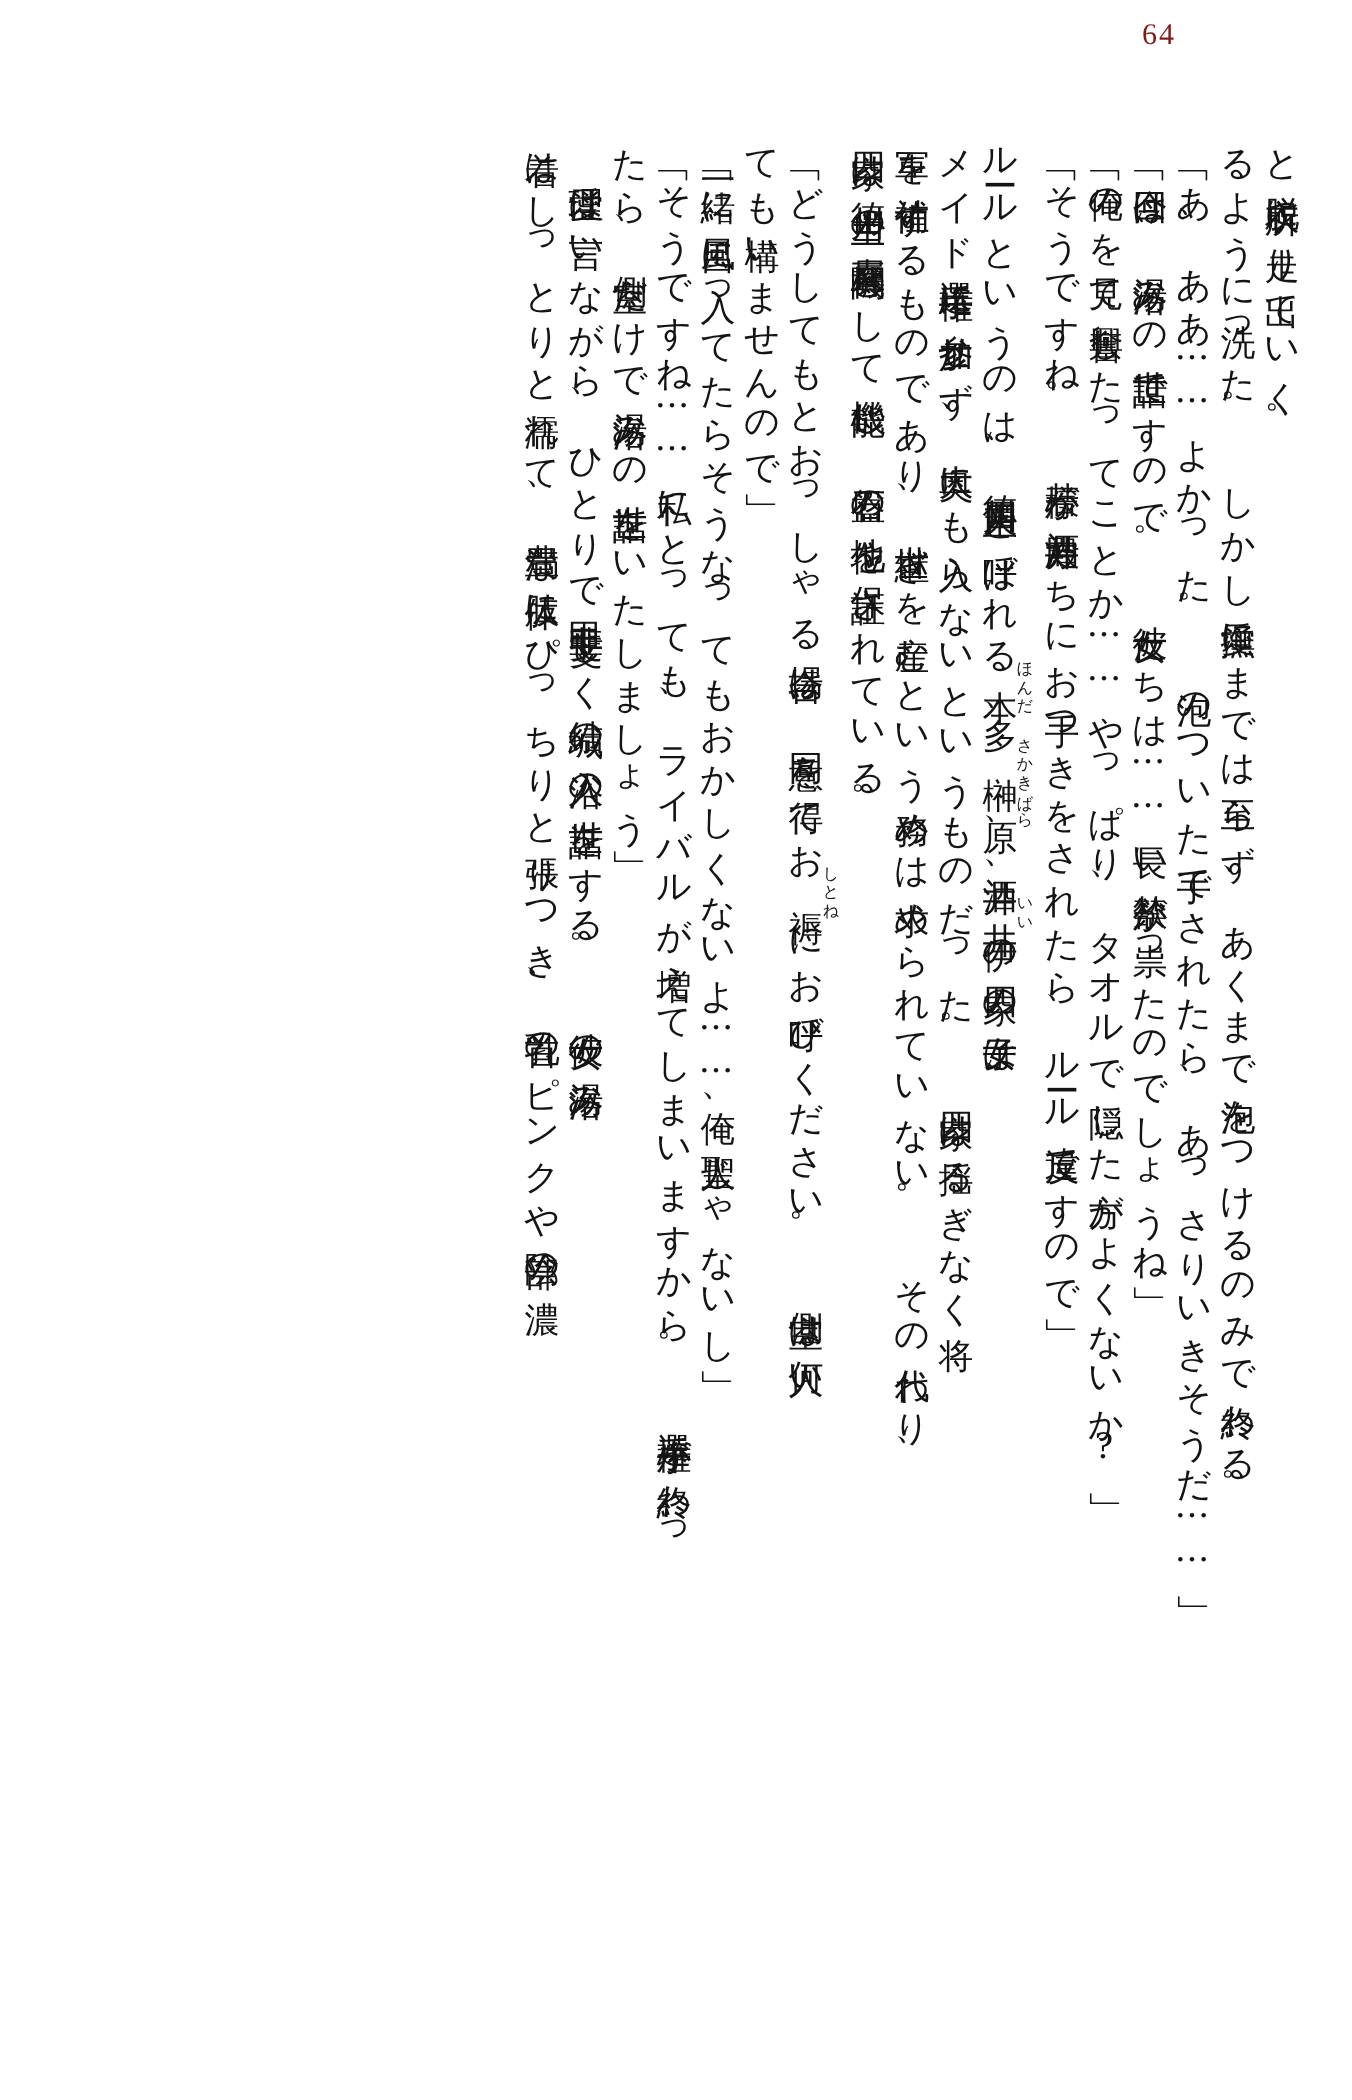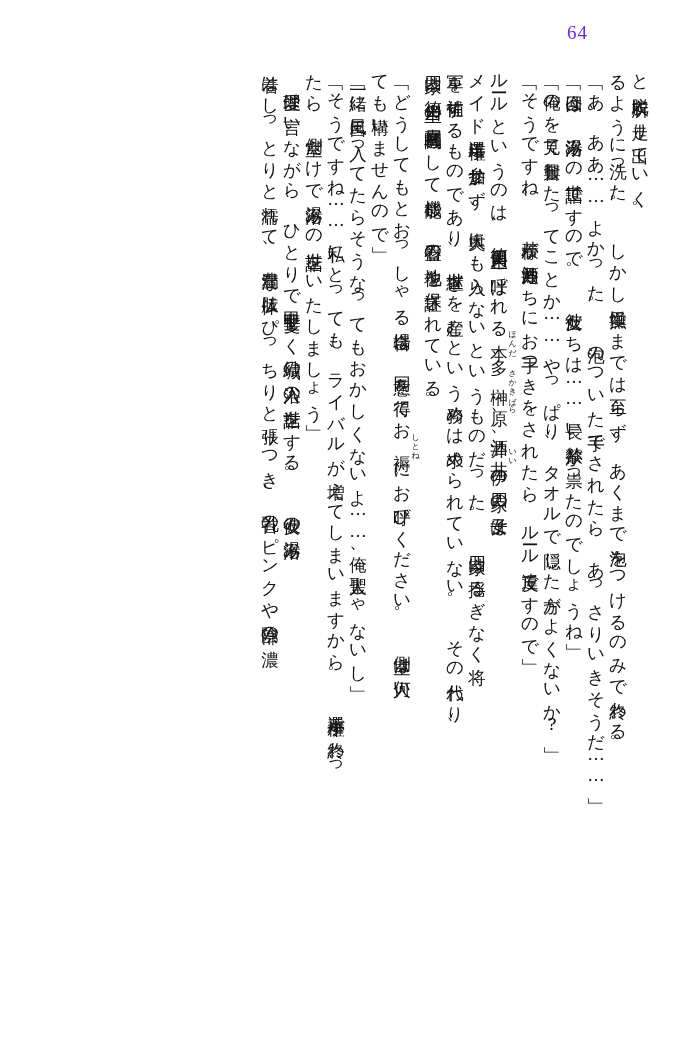--- a/index.html
+++ b/index.html
@@ -16,25 +16,25 @@
   }
   #page {
     position: relative;
     width: 676px;
     height: 1050px;
     background: #ffffff;
   }
   
   #page-number {
     position: absolute;
-    top: 22px;
+    top: 10px;
     right: 88px;
-    font-size: 19px;
+    font-size: 15px;
     letter-spacing: 1px;
-    color: #6d28d9;
+    color: #7f1d1d;
     font-family: "Liberation Serif", serif;
   }
   
   #body-text {
     position: absolute;
     top: 62px;
     right: 28px;
     left: 28px;
     height: 955px;
     display: flex;

